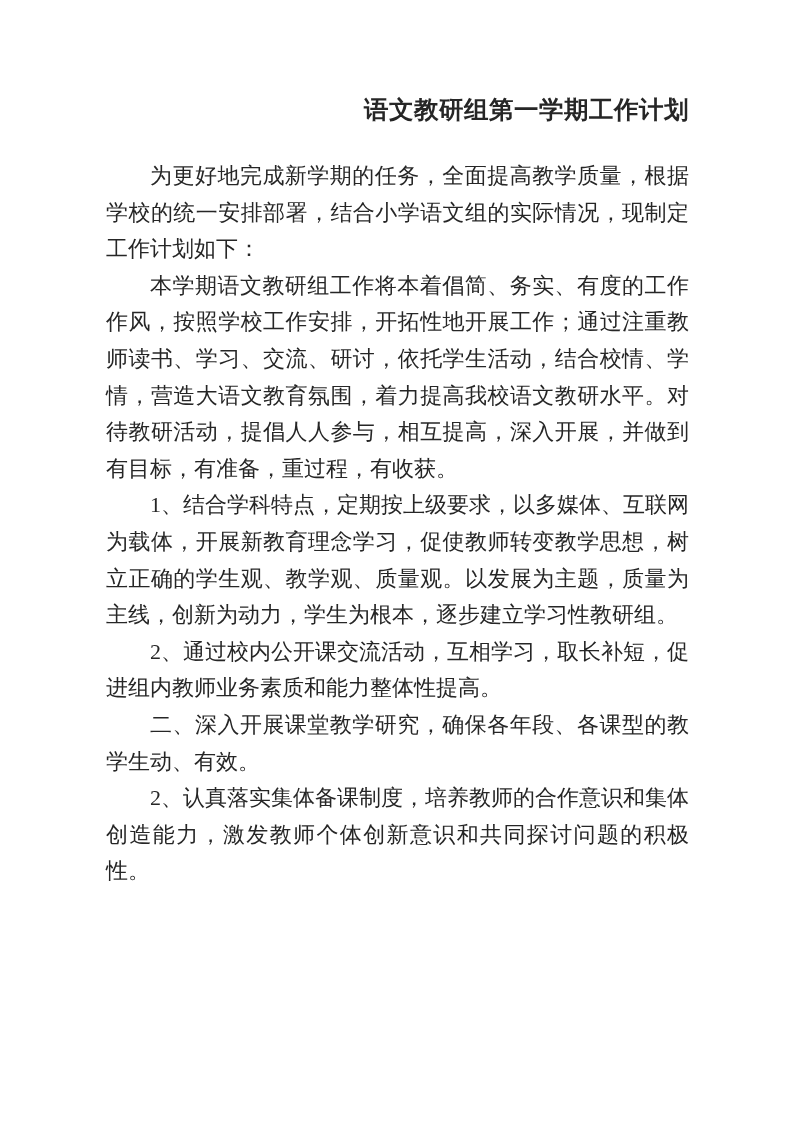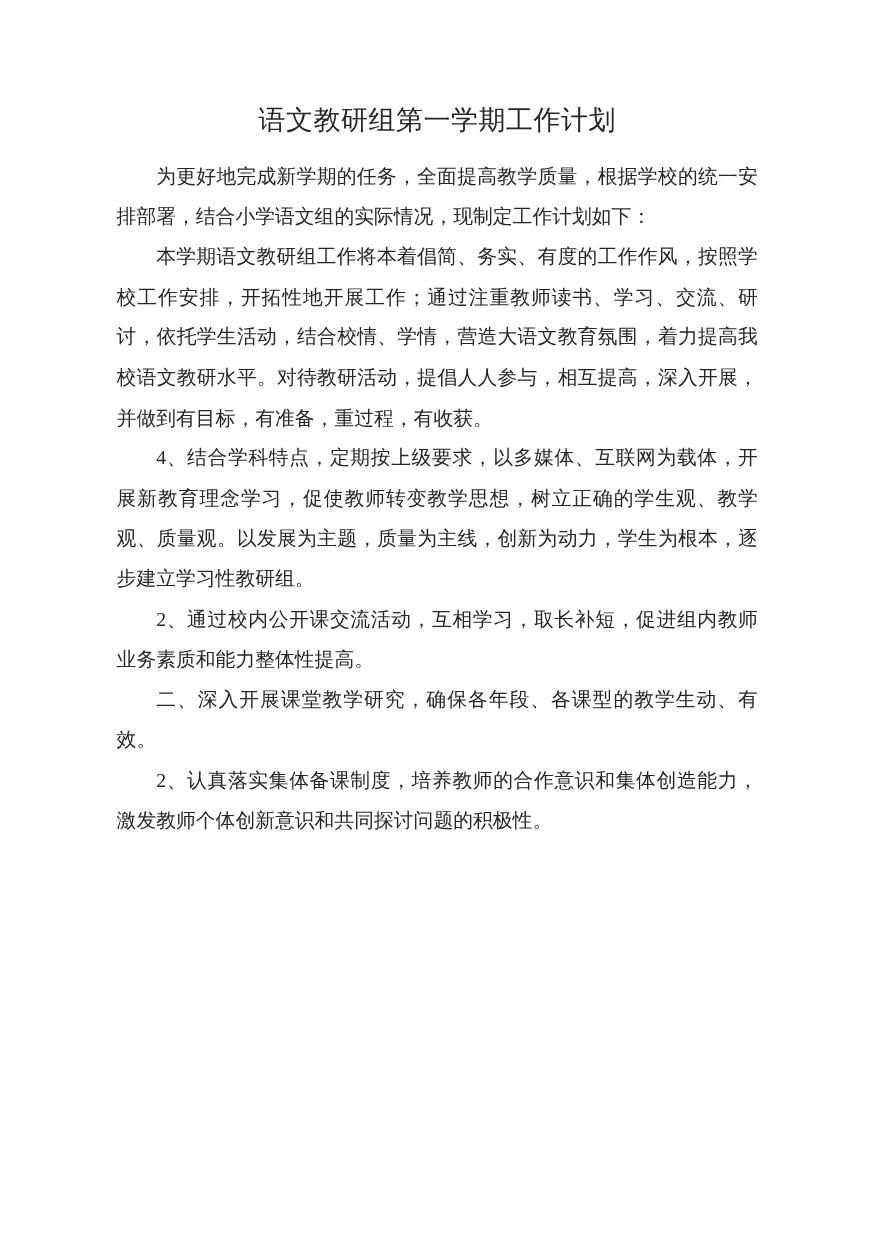--- a/index.html
+++ b/index.html
@@ -12,31 +12,31 @@
     width: 793px;
     height: 1122px;
     box-sizing: border-box;
     background: #ffffff;
     padding: 91px 104px 0 106px;
     font-family: "Liberation Serif", "DejaVu Serif", serif;
     color: #262626;
     overflow: hidden;
   }
   .doc-title {
-    margin: 0 0 14px 0;
+    margin: 0 0 30px 0;
     font-size: 24.5px;
     line-height: 37px;
-    font-weight: 400;
-    text-align: center;
+    font-weight: 700;
+    text-align: right;
     letter-spacing: 0.5px;
     white-space: nowrap;
   }
   .para {
     margin: 0;
-    font-size: 18px;
+    font-size: 22px;
     line-height: 36.6px;
     text-align: justify;
     text-justify: inter-ideograph;
     text-indent: 2em;
     word-break: break-all;
   }
   .para.heading {
     font-weight: 700;
     text-align: left;
   }
@@ -48,21 +48,21 @@
 
   <h1 class="doc-title">语文教研组第一学期工作计划</h1>
 
   <p class="para">为更好地完成新学期的任务，全面提高教学质量，根据学校的统一安排部署，结合小学语文组的实际情况，现制定工作计划如下：</p>
 
 
   <p class="para">本学期语文教研组工作将本着倡简、务实、有度的工作作风，按照学校工作安排，开拓性地开展工作；通过注重教师读书、学习、交流、研讨，依托学生活动，结合校情、学情，营造大语文教育氛围，着力提高我校语文教研水平。对待教研活动，提倡人人参与，相互提高，深入开展，并做到有目标，有准备，重过程，有收获。</p>
 
 
 
-  <p class="para">4、结合学科特点，定期按上级要求，以多媒体、互联网为载体，开展新教育理念学习，促使教师转变教学思想，树立正确的学生观、教学观、质量观。以发展为主题，质量为主线，创新为动力，学生为根本，逐步建立学习性教研组。</p>
+  <p class="para">1、结合学科特点，定期按上级要求，以多媒体、互联网为载体，开展新教育理念学习，促使教师转变教学思想，树立正确的学生观、教学观、质量观。以发展为主题，质量为主线，创新为动力，学生为根本，逐步建立学习性教研组。</p>
 
   <p class="para">2、通过校内公开课交流活动，互相学习，取长补短，促进组内教师业务素质和能力整体性提高。</p>
 
   <p class="para">二、深入开展课堂教学研究，确保各年段、各课型的教学生动、有效。</p>
 
 
   <p class="para">2、认真落实集体备课制度，培养教师的合作意识和集体创造能力，激发教师个体创新意识和共同探讨问题的积极性。</p>
 
 </div>
 

